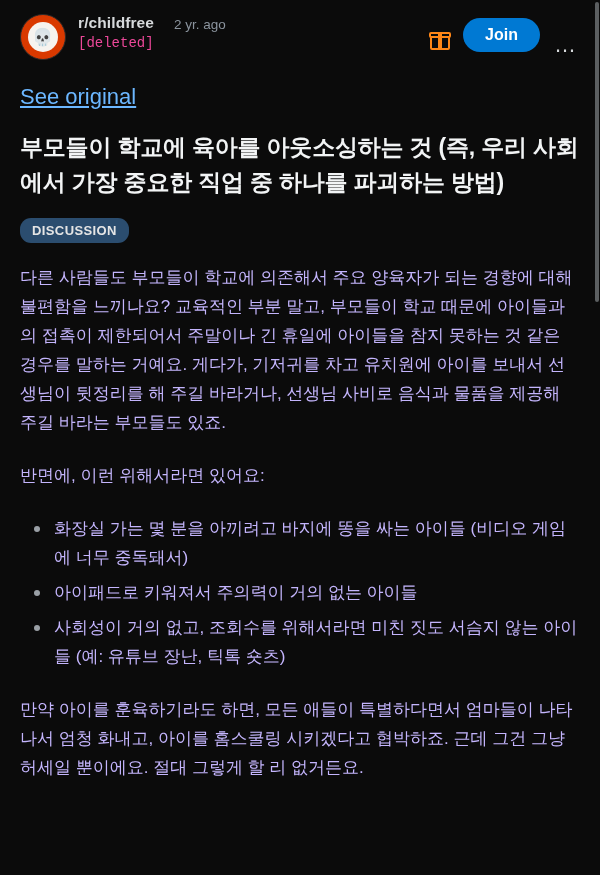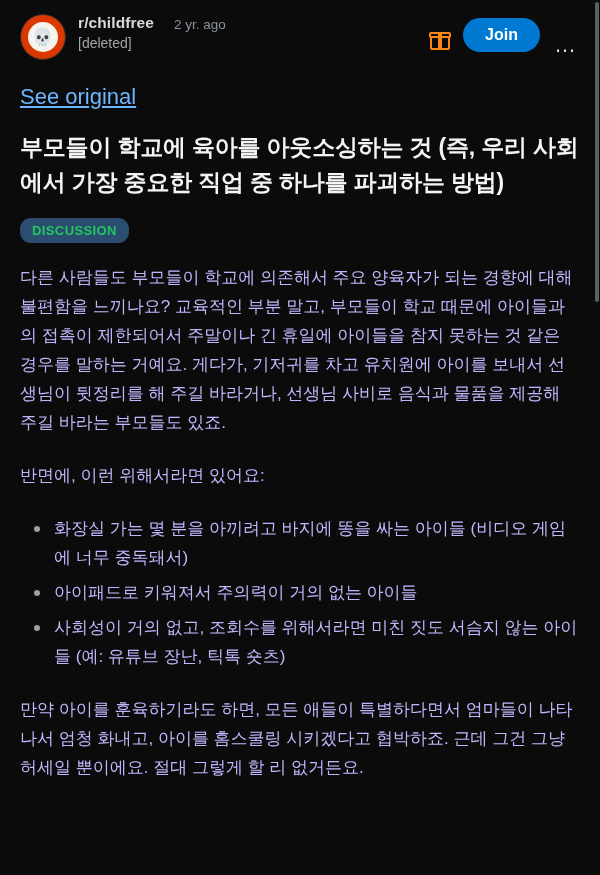--- a/index.html
+++ b/index.html
@@ -76,21 +76,22 @@
     color: #d7dadc;
     letter-spacing: 0.1px;
   }
   .age {
     font-size: 13.5px;
     color: #8b949e;
   }
   .author {
     margin-top: 3px;
     font-size: 14px;
-    color: #a3a3a3;
+    color: #ec4899;
+    font-family: Liberation Mono, monospace;
   }
   .head-actions {
     display: flex;
     align-items: flex-end;
     gap: 12px;
     padding-top: 4px;
   }
   .award-icon {
     width: 22px;
     height: 22px;
@@ -158,21 +159,21 @@
     font-size: 23px;
     line-height: 35px;
     font-weight: bold;
     color: #f2f4f5;
     letter-spacing: -0.2px;
   }
   .flair {
     display: inline-block;
     margin-top: 18px;
     background: #2b4d6f;
-    color: #22c55e;
+    color: #e5e5e5;
     font-size: 13px;
     font-weight: bold;
     letter-spacing: 0.4px;
     border-radius: 11px;
     padding: 5px 12px;
   }
   .post-body {
     margin-top: 20px;
     font-size: 17px;
     line-height: 29px;

